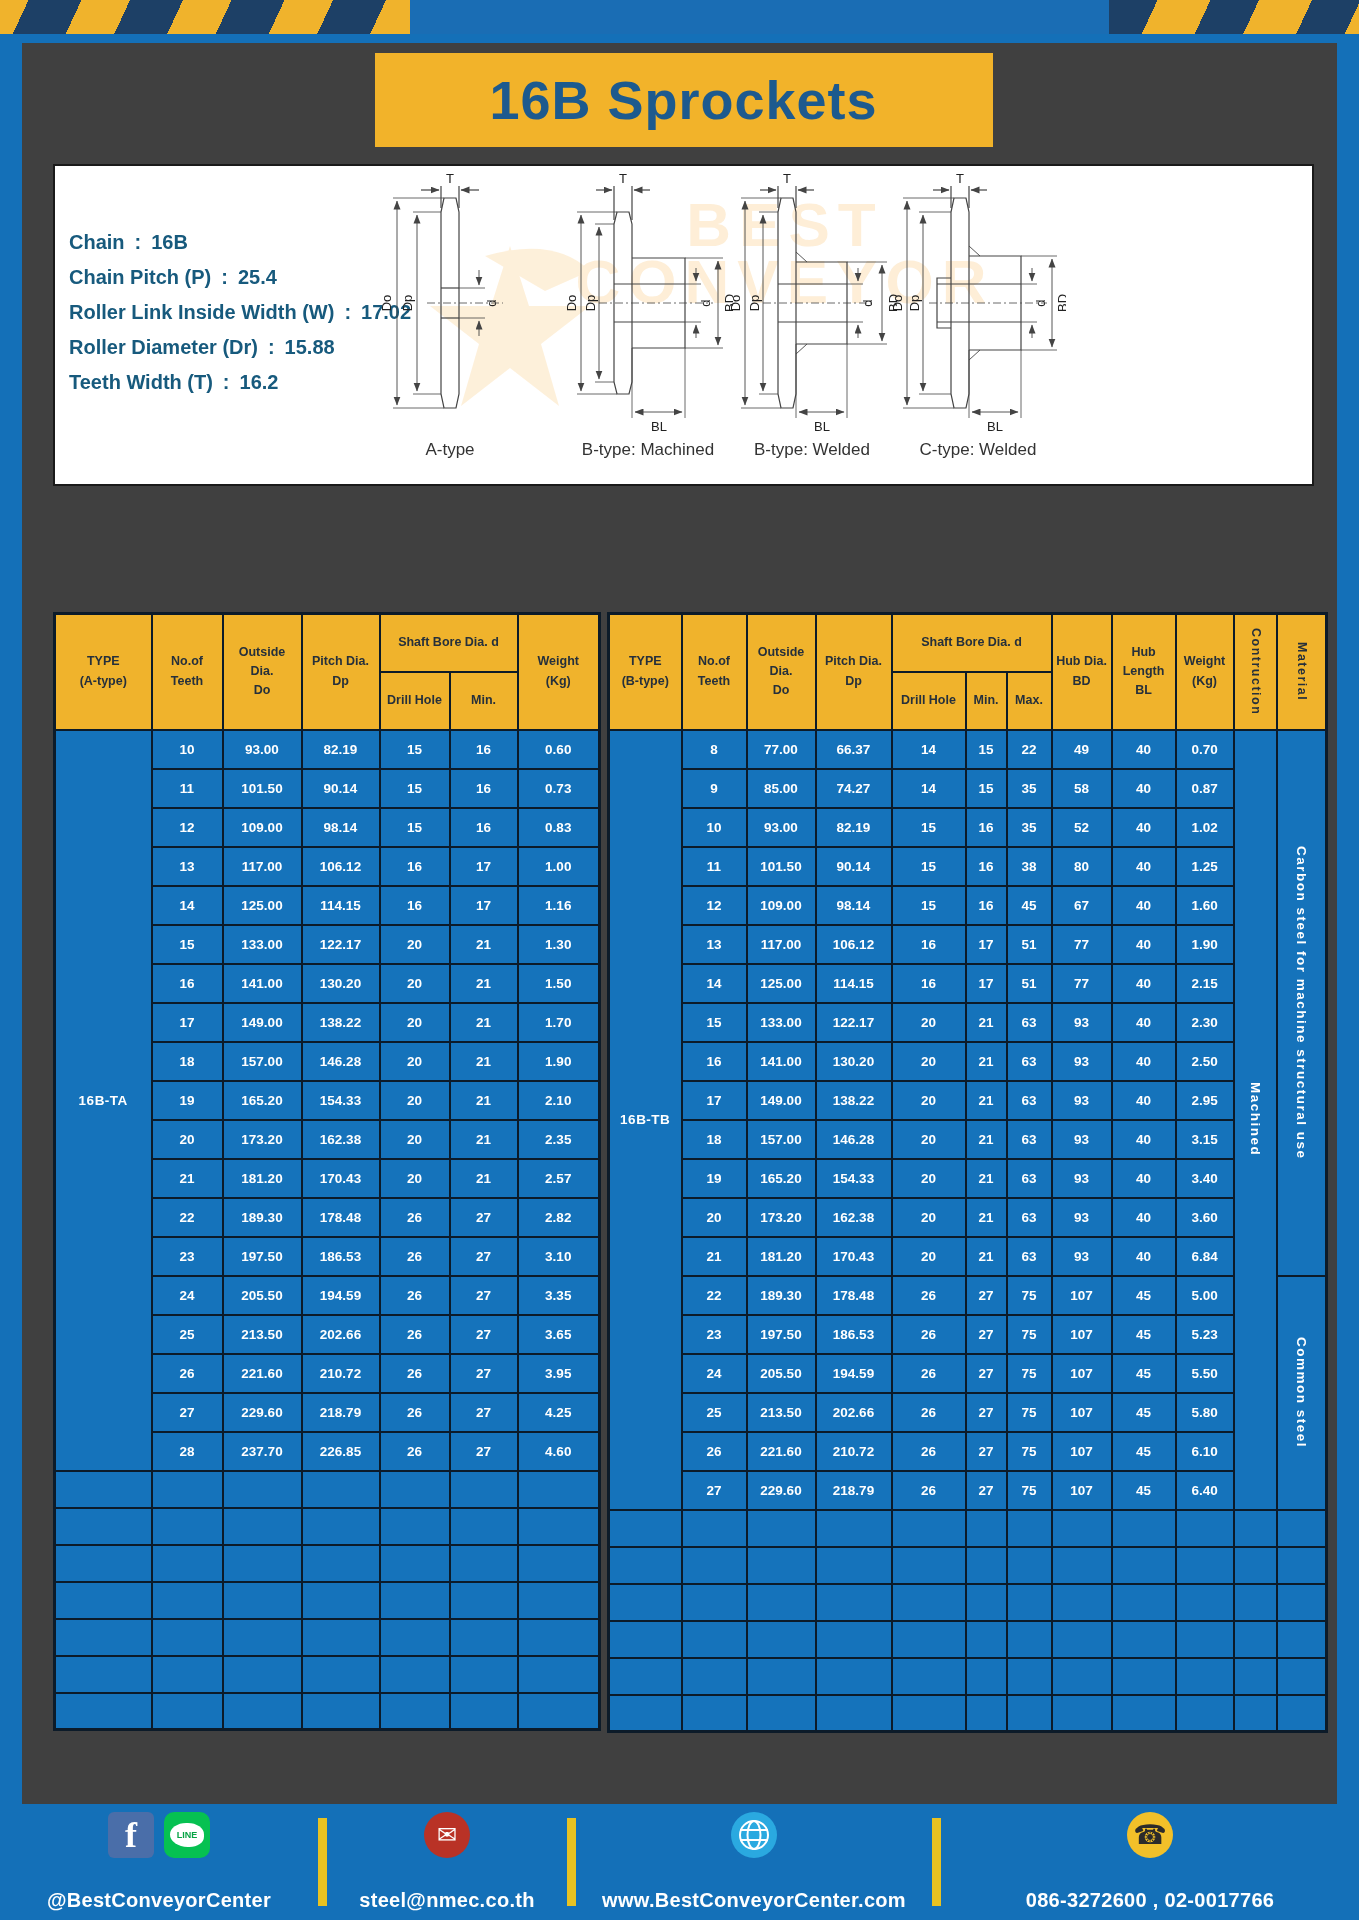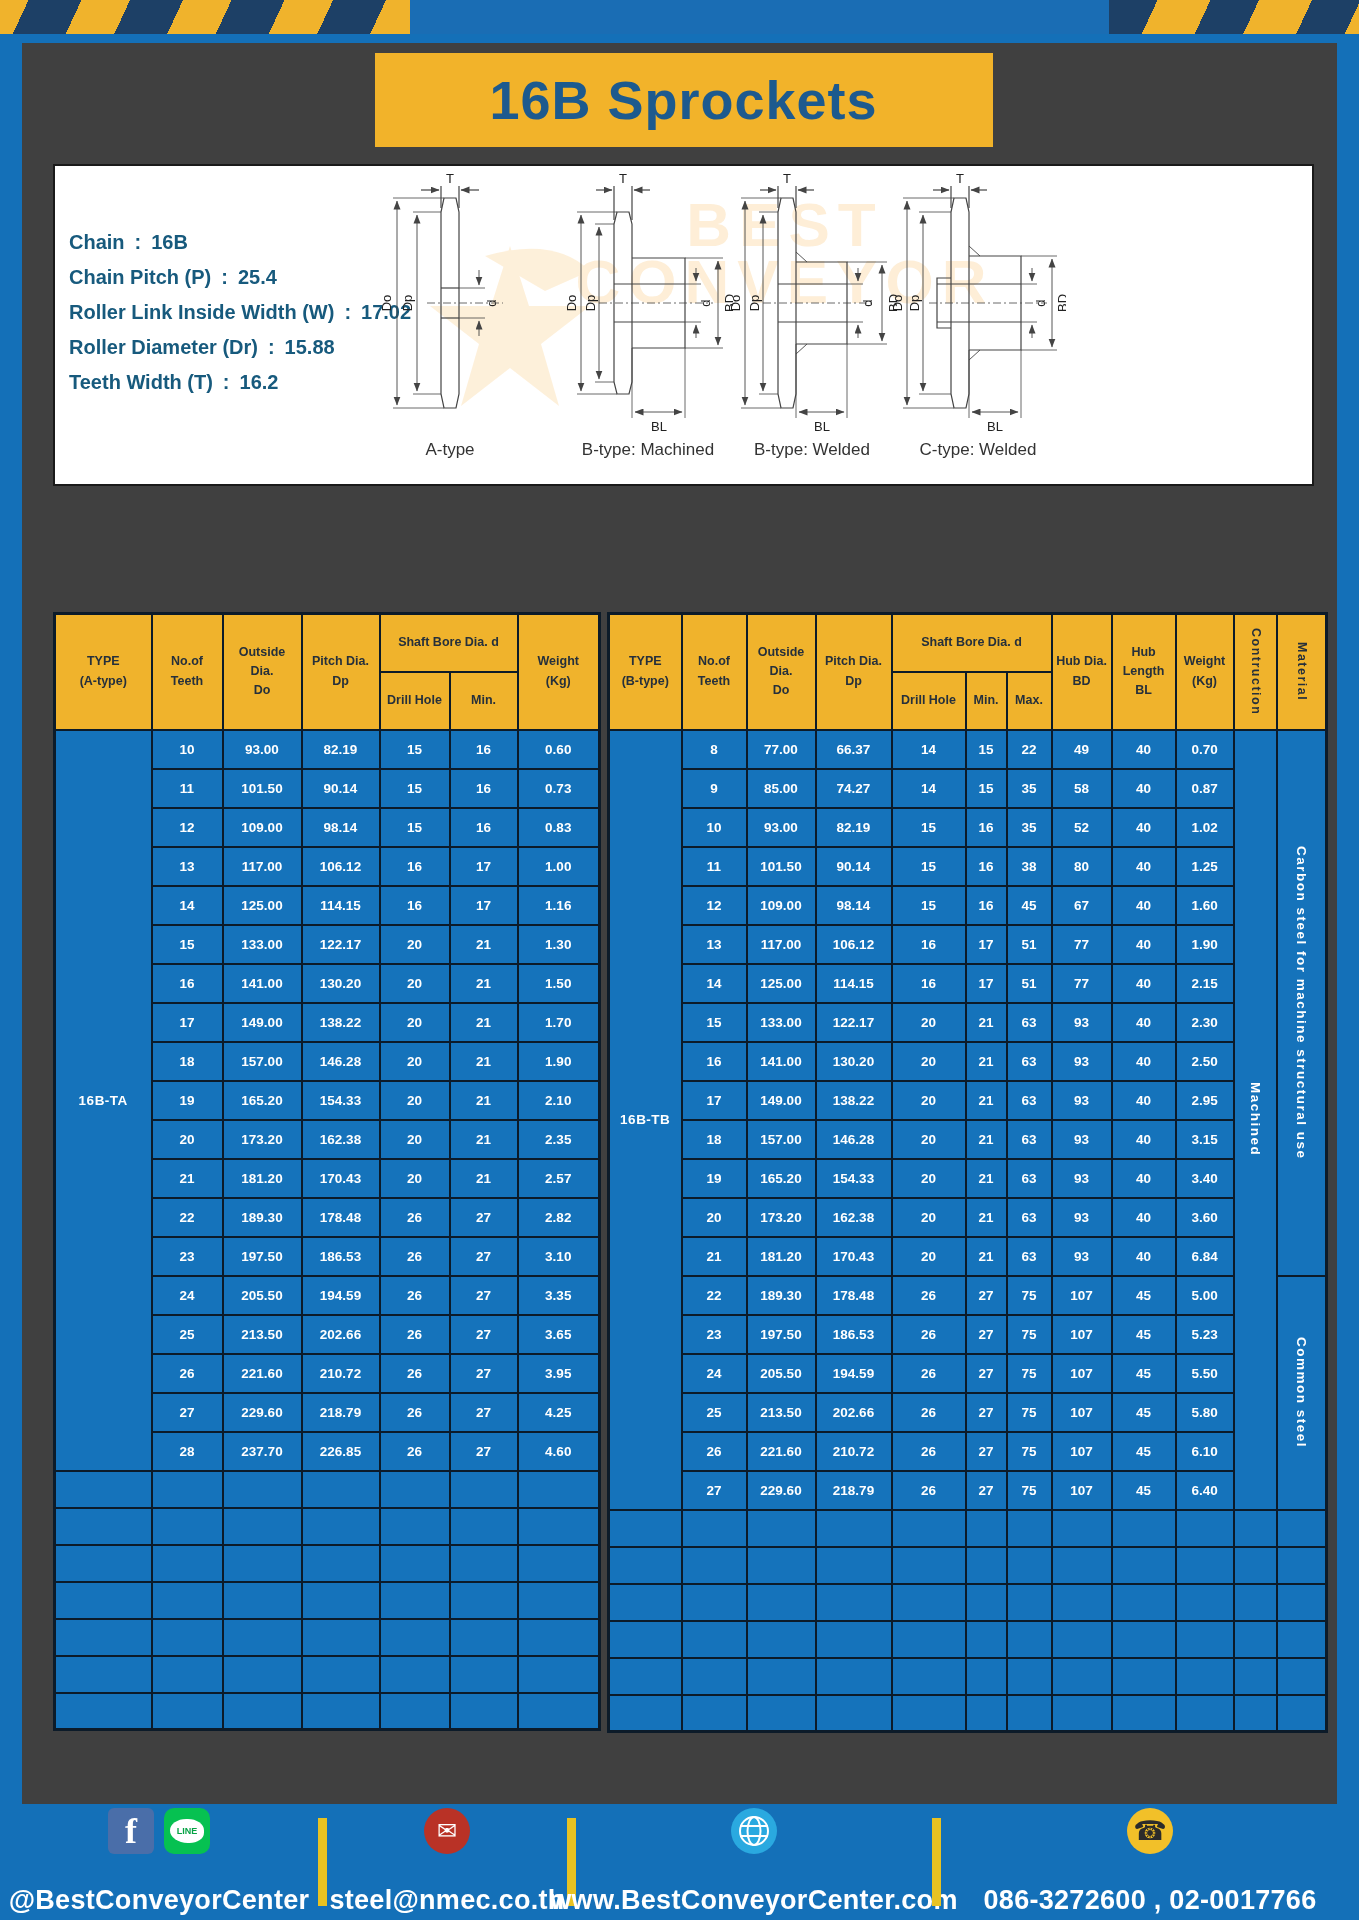--- a/index.html
+++ b/index.html
@@ -50,21 +50,21 @@
   .spec-table tbody td{
     background:#1573bb; color:#fff; font-size:13.5px; font-weight:bold; height:39px;
   }
   .spec-table tbody tr.empty-row td{ height:37px; }
   .vtext{ writing-mode:vertical-rl; text-orientation:mixed; letter-spacing:1.5px; padding:4px 0; }
   td.vtext{ font-size:12.5px; }
   td.type-cell{ font-size:14px; letter-spacing:.5px; }
   
   .footer{ flex:none; height:116px; background:#1470b8; display:flex; align-items:stretch; }
   .f-sec{ display:flex; flex-direction:column; align-items:center; justify-content:center; gap:7px; }
-  .f-sec .txt{ color:#fff; font-weight:bold; font-size:27px; letter-spacing:.3px;margin-top:24px; }
+  .f-sec .txt{ color:#fff; font-weight:bold; font-size:20px; letter-spacing:.3px;margin-top:24px; }
   .f-sec .icons{ display:flex; gap:10px; align-items:center; }
   .f-div{ width:9px; height:88px; background:#e8c222; align-self:center; flex:none;}
   .sec-social{ width:318px; } .sec-email{ width:240px; } .sec-web{ width:356px; } .sec-phone{ flex:1; }
   .icon{ width:46px; height:46px; display:flex; align-items:center; justify-content:center; flex:none;}
   .icon-fb{ background:#4a6ea9; border-radius:6px; color:#fff; font:bold 36px "Liberation Serif",serif; }
   .icon-line{ background:#06c151; border-radius:10px; }
   .line-bubble{ width:34px; height:24px; background:#fff; border-radius:50% 50% 45% 55%;
     display:flex; align-items:center; justify-content:center; color:#06a344; font-size:9px; font-weight:bold; }
   .icon-mail{ background:#b93226; border-radius:50%; color:#fff; font-size:24px; }
   .icon-globe{ background:#2aa9e0; border-radius:50%; }

